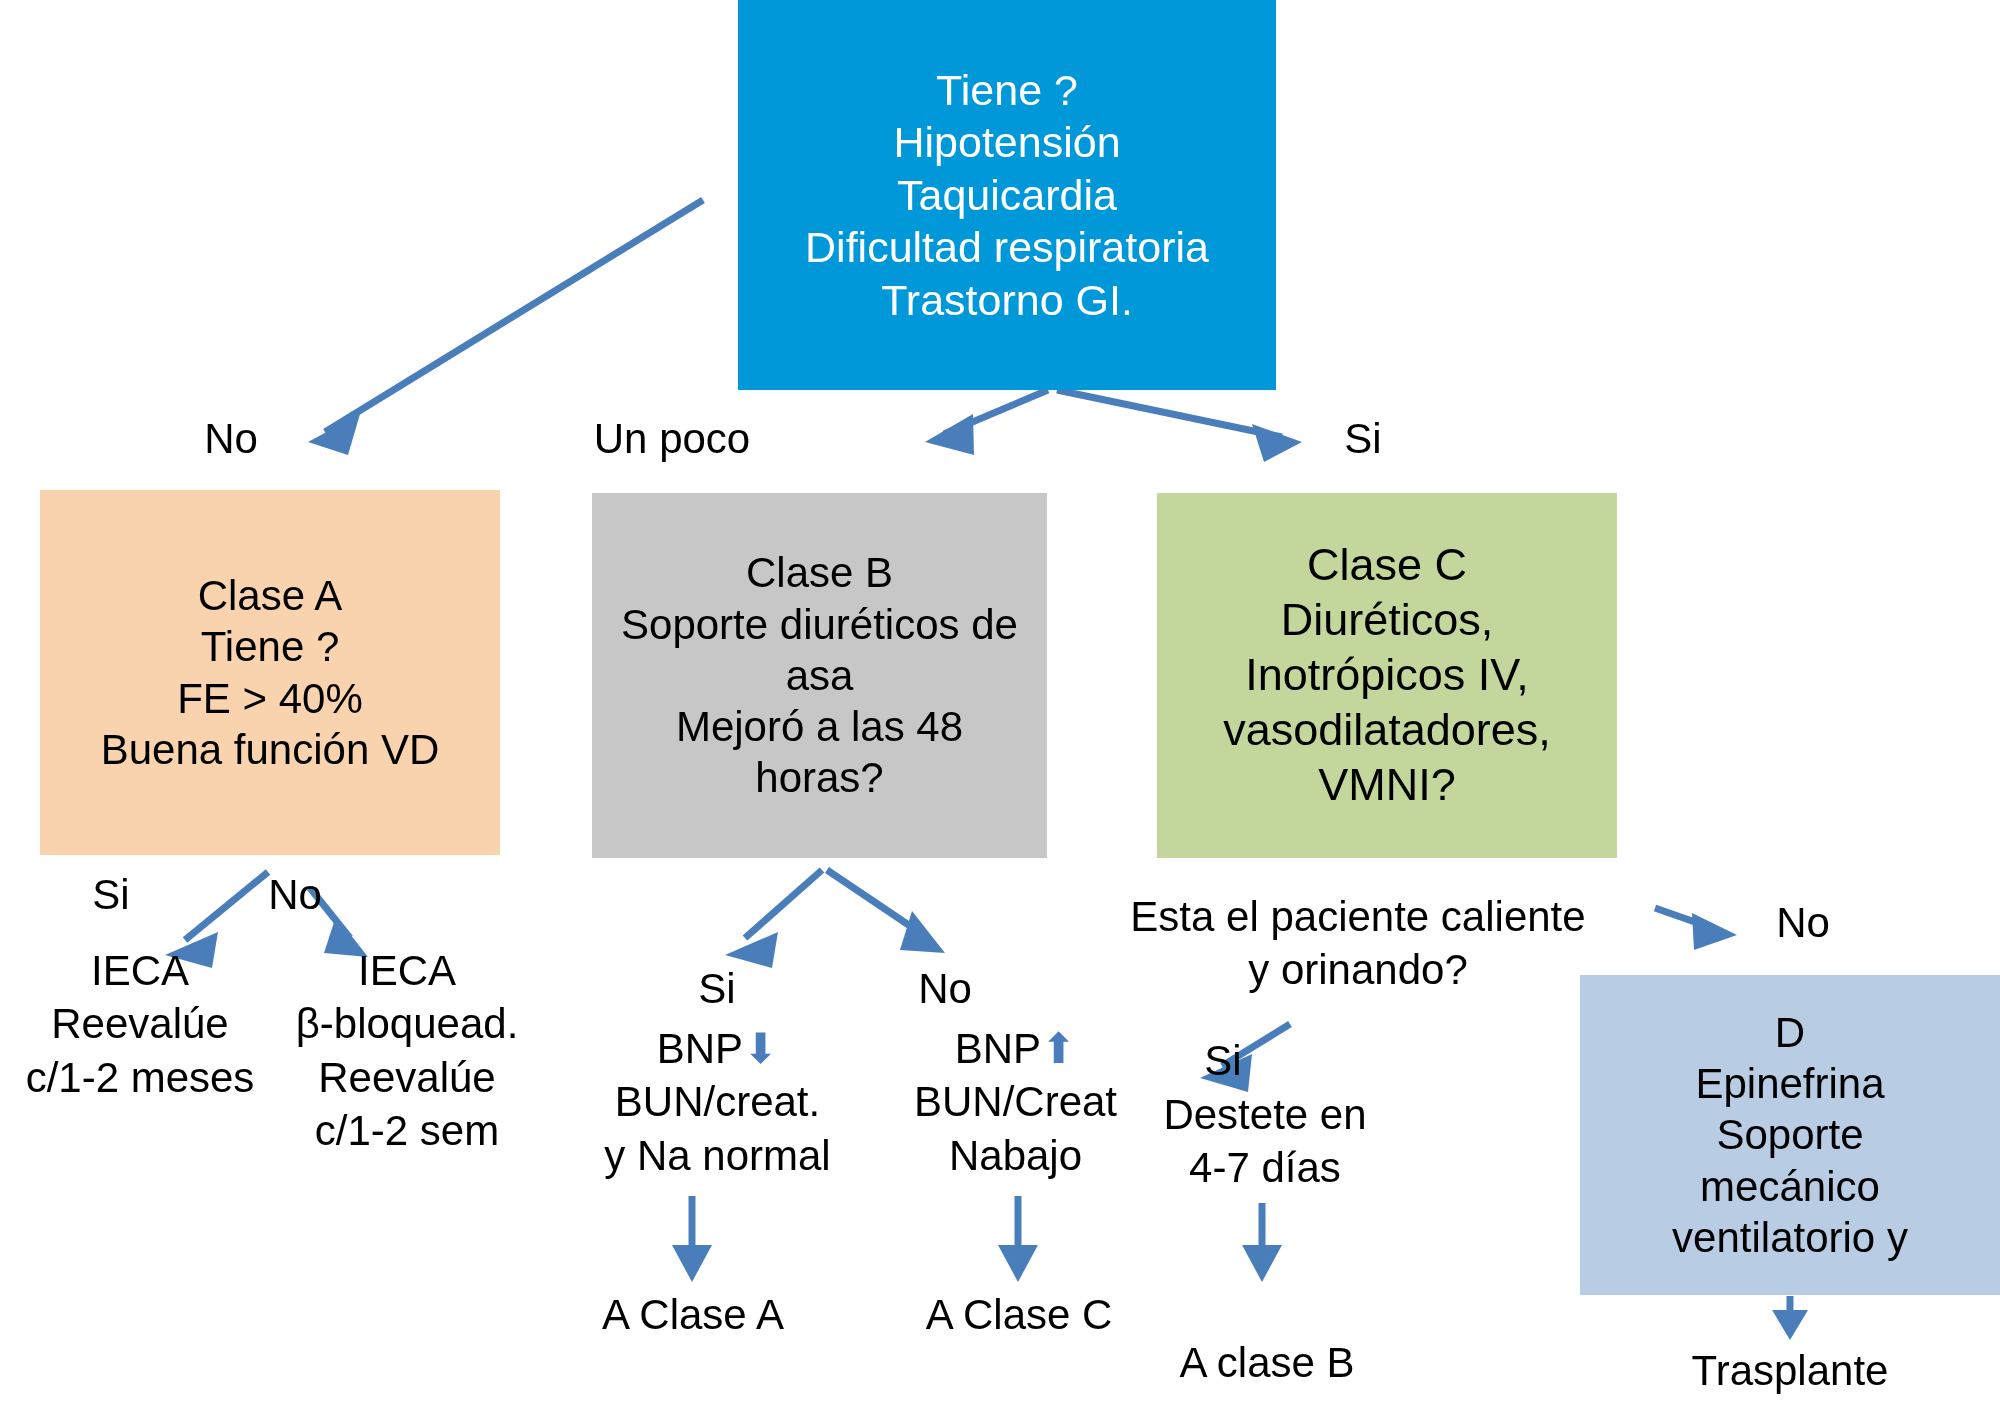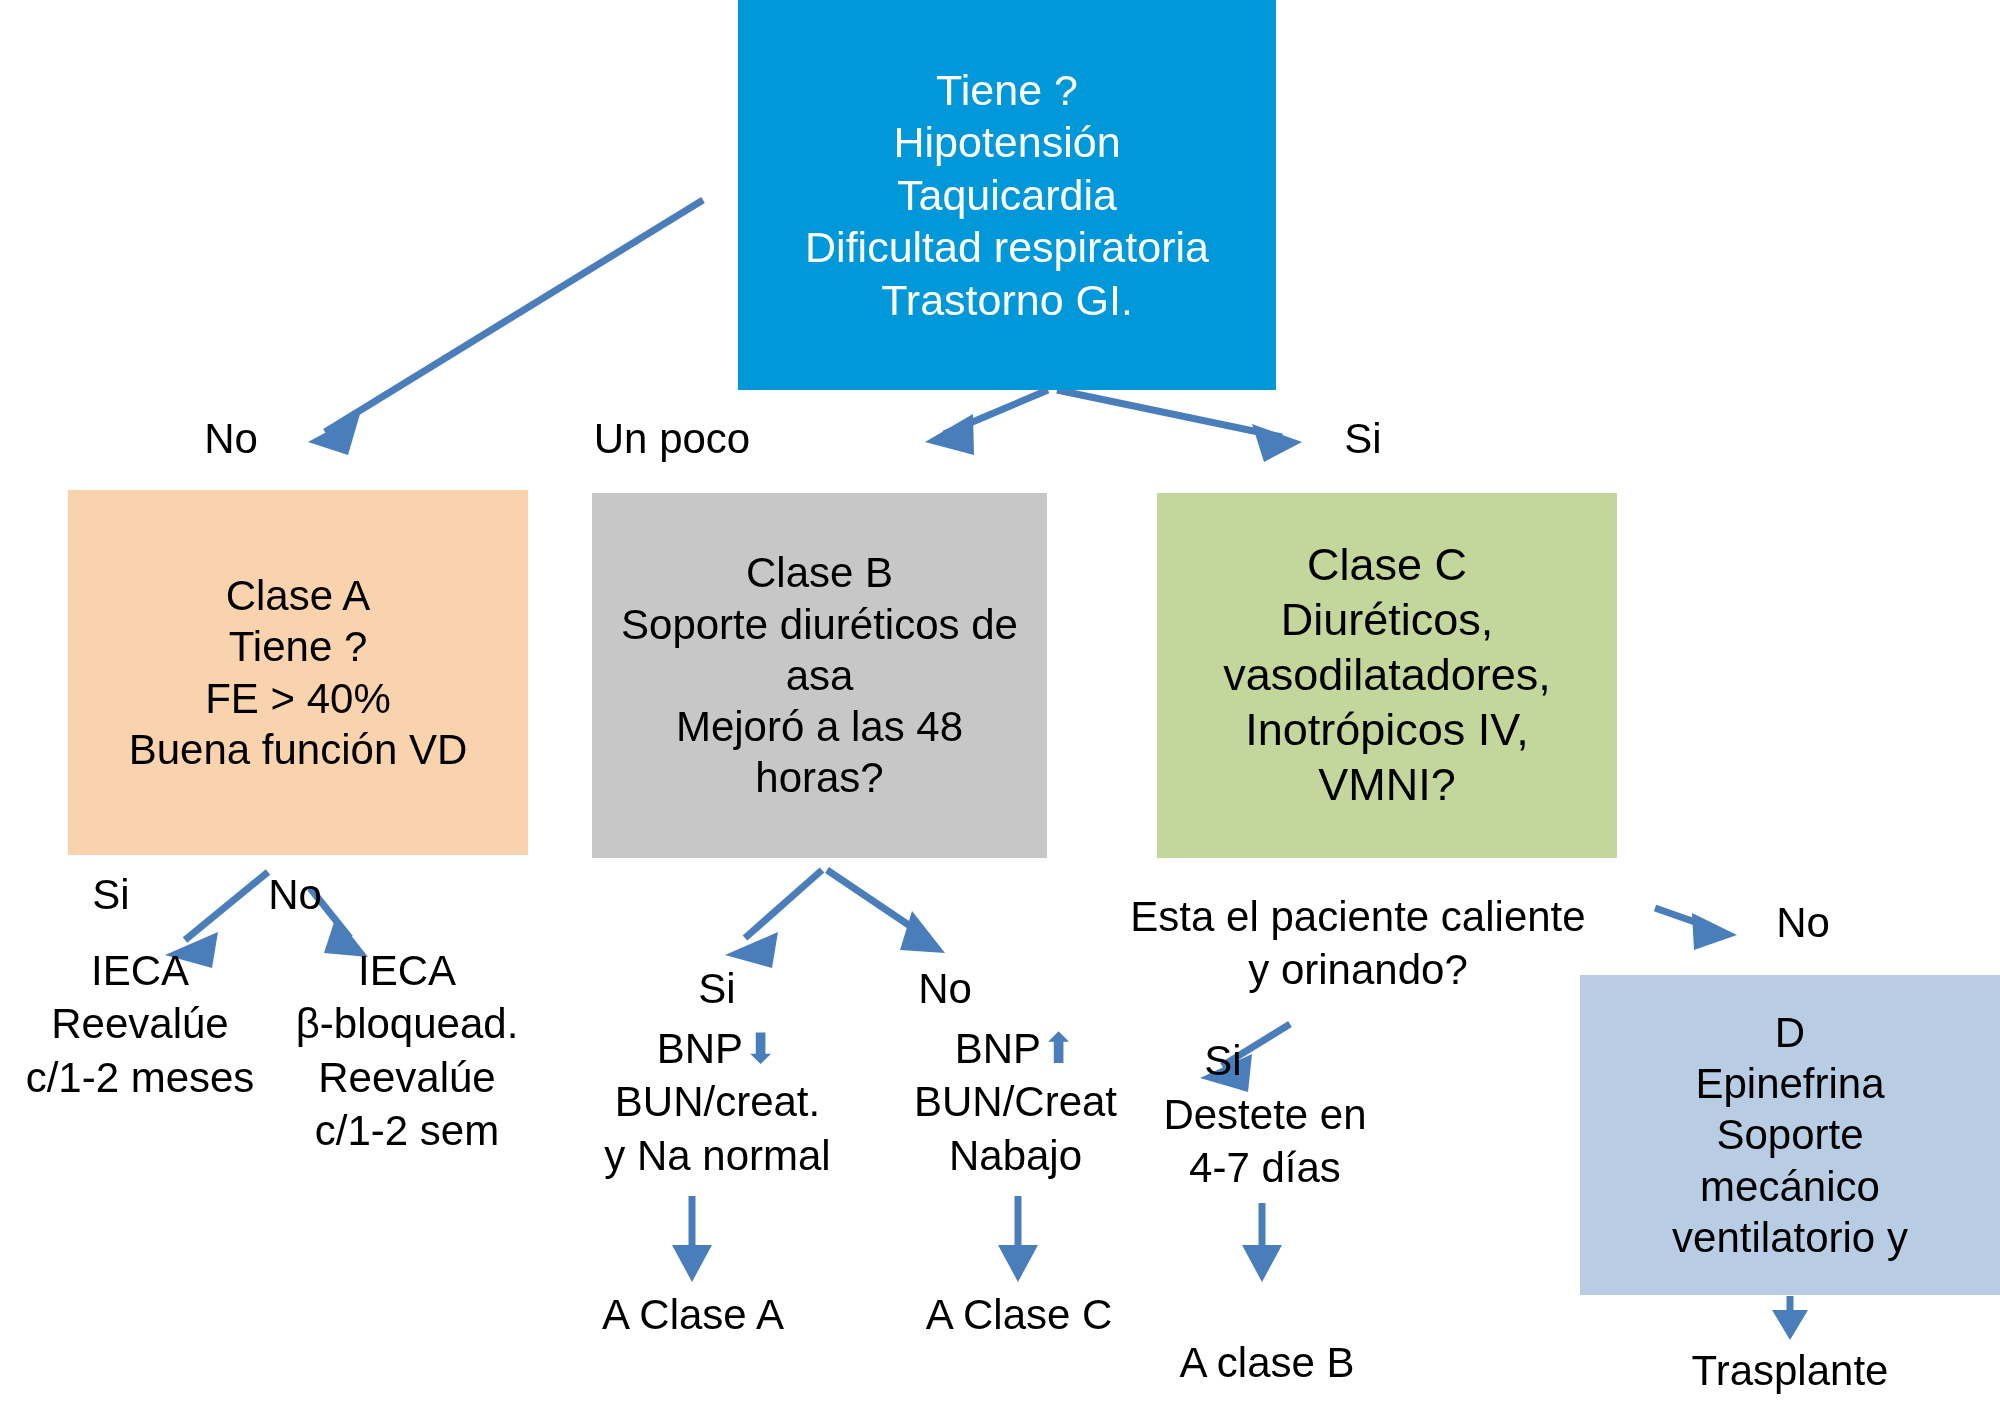--- a/index.html
+++ b/index.html
@@ -31,21 +31,20 @@
   #box-root {
     left: 738px; top: 0px; width: 538px; height: 390px;
     background: #0098d8;
     color: #ffffff;
     font-size: 43px;
   }
   #box-clase-a {
     left: 40px; top: 490px; width: 460px; height: 365px;
     background: #f9d2ae;
     font-size: 42px;
-    margin-left: 28px;
   }
   #box-clase-b {
     left: 592px; top: 493px; width: 455px; height: 365px;
     background: #c7c7c7;
     font-size: 42px;
   }
   #box-clase-c {
     left: 1157px; top: 493px; width: 460px; height: 365px;
     background: #c3d69b;
     font-size: 45px;
@@ -177,22 +176,22 @@
     <span class="line">Clase B</span>
     <span class="line">Soporte diuréticos de</span>
     <span class="line">asa</span>
     <span class="line">Mejoró a las 48</span>
     <span class="line">horas?</span>
   </div>
 
   <div class="box" id="box-clase-c">
     <span class="line">Clase C</span>
     <span class="line">Diuréticos,</span>
+    <span class="line">Inotrópicos IV,</span>
     <span class="line">vasodilatadores,</span>
-    <span class="line">Inotrópicos IV,</span>
     <span class="line">VMNI?</span>
   </div>
 
   <div class="box" id="box-d">
     <span class="line">D</span>
     <span class="line">Epinefrina</span>
     <span class="line">Soporte</span>
     <span class="line">mecánico</span>
     <span class="line">ventilatorio y</span>
   </div>

